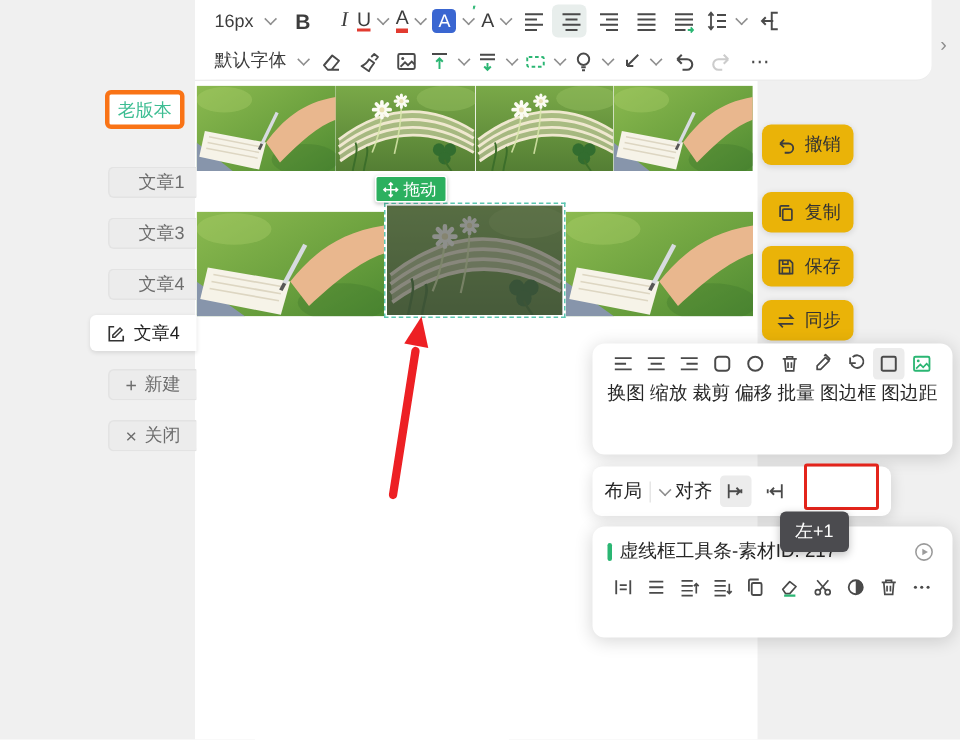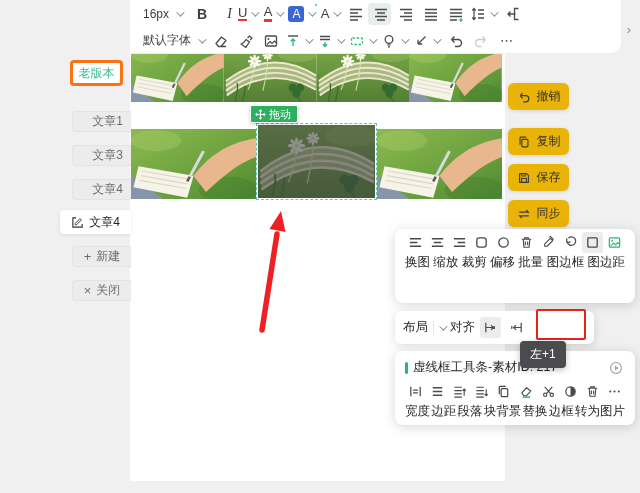--- a/index.html
+++ b/index.html
@@ -35,21 +35,21 @@
   .stab { position:absolute; left:72px; width:59px; height:21px; background:#ececec; border:1px solid #e3e3e3;
           border-right:none; border-radius:4px 0 0 4px; color:#6d6d6d; font-size:12px; display:flex;
           align-items:center; justify-content:flex-end; padding-right:8px; cursor:pointer; z-index:2; }
   .stab.icon-tab { justify-content:center; gap:5px; padding-right:0; }
   .stab-active { position:absolute; left:60px; width:71px; height:24px; background:#fff; border-radius:4px 0 0 4px;
                  box-shadow:0 1px 3px rgba(0,0,0,.10); color:#1f1f1f; font-size:12px; display:flex;
                  align-items:center; justify-content:center; gap:5px; cursor:pointer; z-index:4; }
   .xglyph { font-size:13px; color:#6d6d6d; line-height:1; }
 
   
-  .canvas { position:absolute; left:130px; top:42px; width:375px; height:439px; background:#fff; z-index:1; }
+  .canvas { position:absolute; left:130px; top:54px; width:375px; height:439px; background:#fff; z-index:1; }
   .img-row1 { position:absolute; left:1px; top:3px; width:371px; height:57px; display:flex; }
   .img-row1 .ph { width:25%; height:57px; }
   .img-row2 { position:absolute; left:1px; top:81px; width:373px; height:78px; display:flex; }
   .ph svg { display:block; width:100%; height:100%; }
   .ph { overflow:hidden; }
   .ph2 { width:125px; height:70px; margin-top:6px; }
   .sel-wrap { width:121px; height:77px; border:1px dashed #5cc6b0; position:relative; background:#fff; }
   .sel-wrap .ph-in { position:absolute; inset:1px; }
   .dim { position:absolute; inset:1px; background:rgba(62,66,63,.58); }
   .drag-badge { position:absolute; left:120px; top:63px; height:18px; background:#2cb05f; border:1px solid #fff;
@@ -549,24 +549,15 @@
           </svg>
         </span>
       <span class="pibtn">
           <svg class="ic" width="15" height="15" viewBox="0 0 16 16">
             <circle cx="3.5" cy="8" r="1.1" fill="#4a4a4a"></circle>
             <circle cx="8" cy="8" r="1.1" fill="#4a4a4a"></circle>
             <circle cx="12.5" cy="8" r="1.1" fill="#4a4a4a"></circle>
           </svg>
         </span>
     </div>
-    <div class="p-labels">
-      <span>宽度</span>
-      <span>边距</span>
-      <span>段落</span>
-      <span>块背景</span>
-      <span>替换</span>
-      <span>边框</span>
-      <span>转为图片</span>
-    </div>
   </div>
 
 </div>
 
 </body></html>

